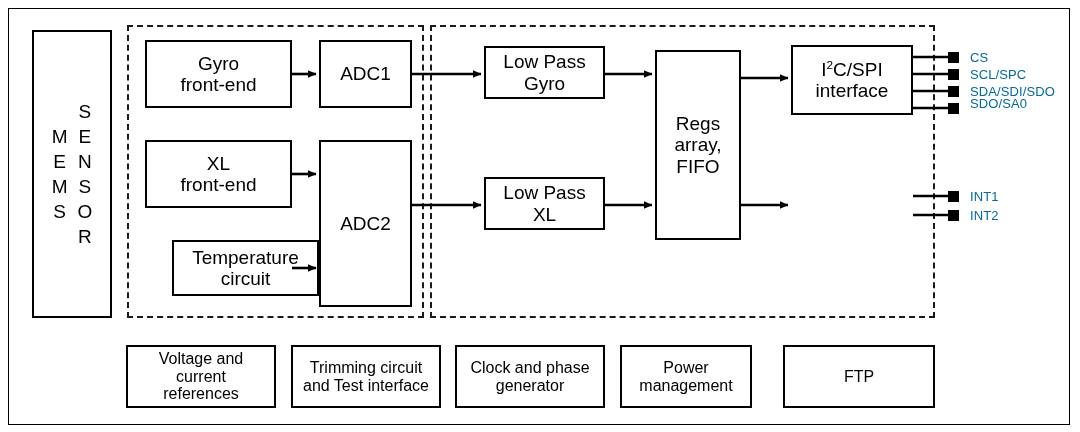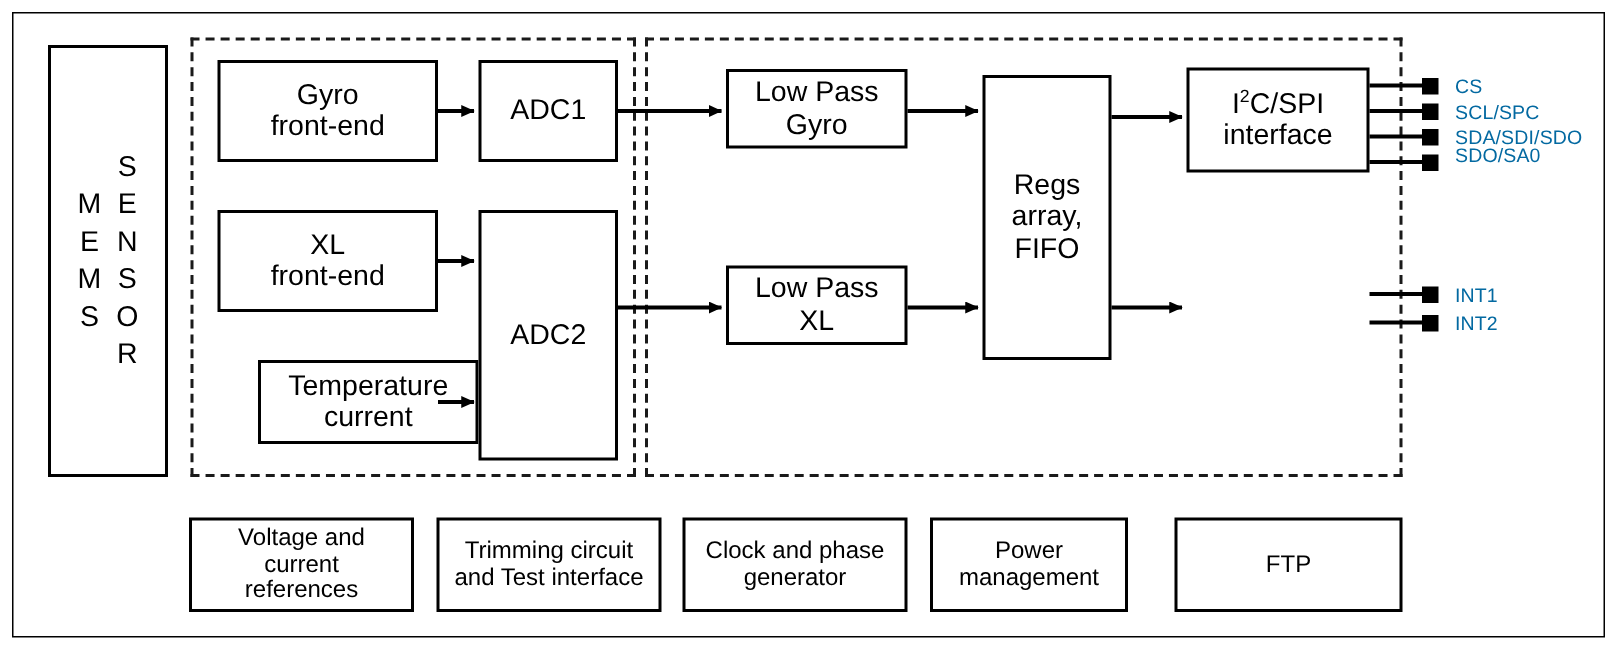--- a/index.html
+++ b/index.html
@@ -86,21 +86,21 @@
   <div class="blk" style="left:145px;top:140px;width:147px;height:68px;">
     <span class="lbl">
       <span>XL</span><br>
       <span>front-end</span>
     </span>
   </div>
 
   <div class="blk" style="left:145px;top:240px;width:147px;height:56px;margin-left:27px;">
     <span class="lbl">
       <span>Temperature</span><br>
-      <span>current</span>
+      <span>circuit</span>
     </span>
   </div>
 
   <div class="blk" style="left:319px;top:40px;width:93px;height:68px;">
     <span class="lbl">ADC1</span>
   </div>
 
   <div class="blk" style="left:319px;top:140px;width:93px;height:167px;">
     <span class="lbl">ADC2</span>
   </div>

